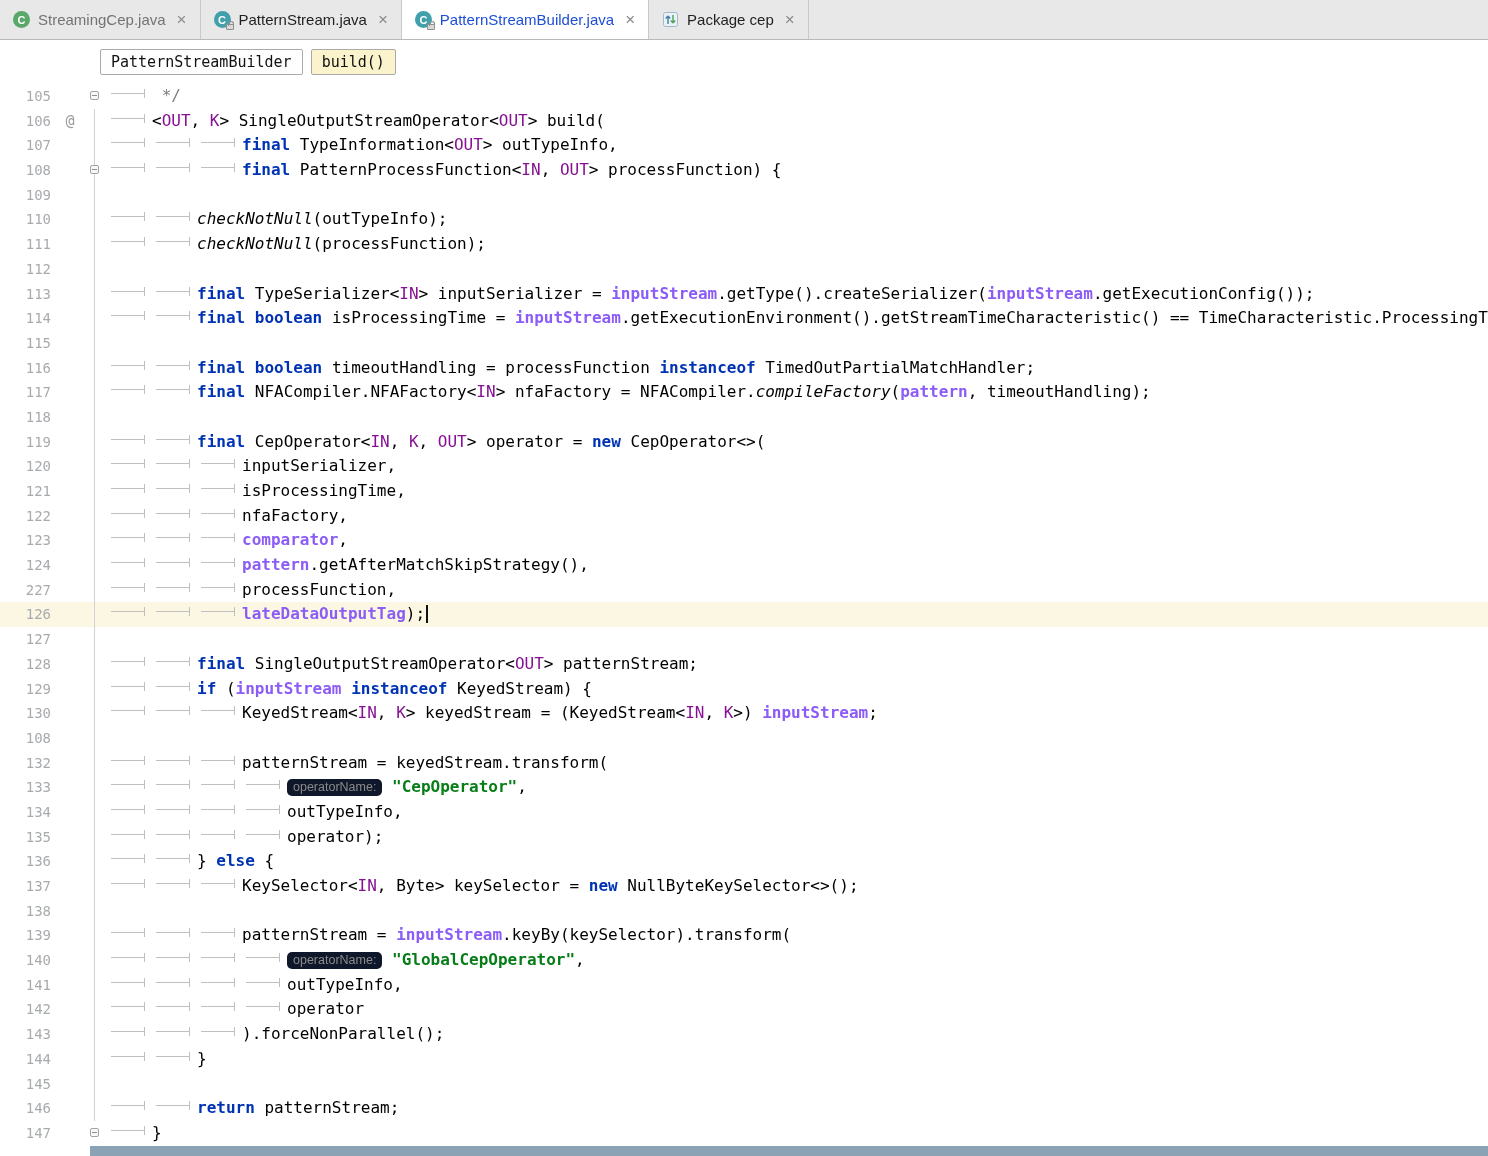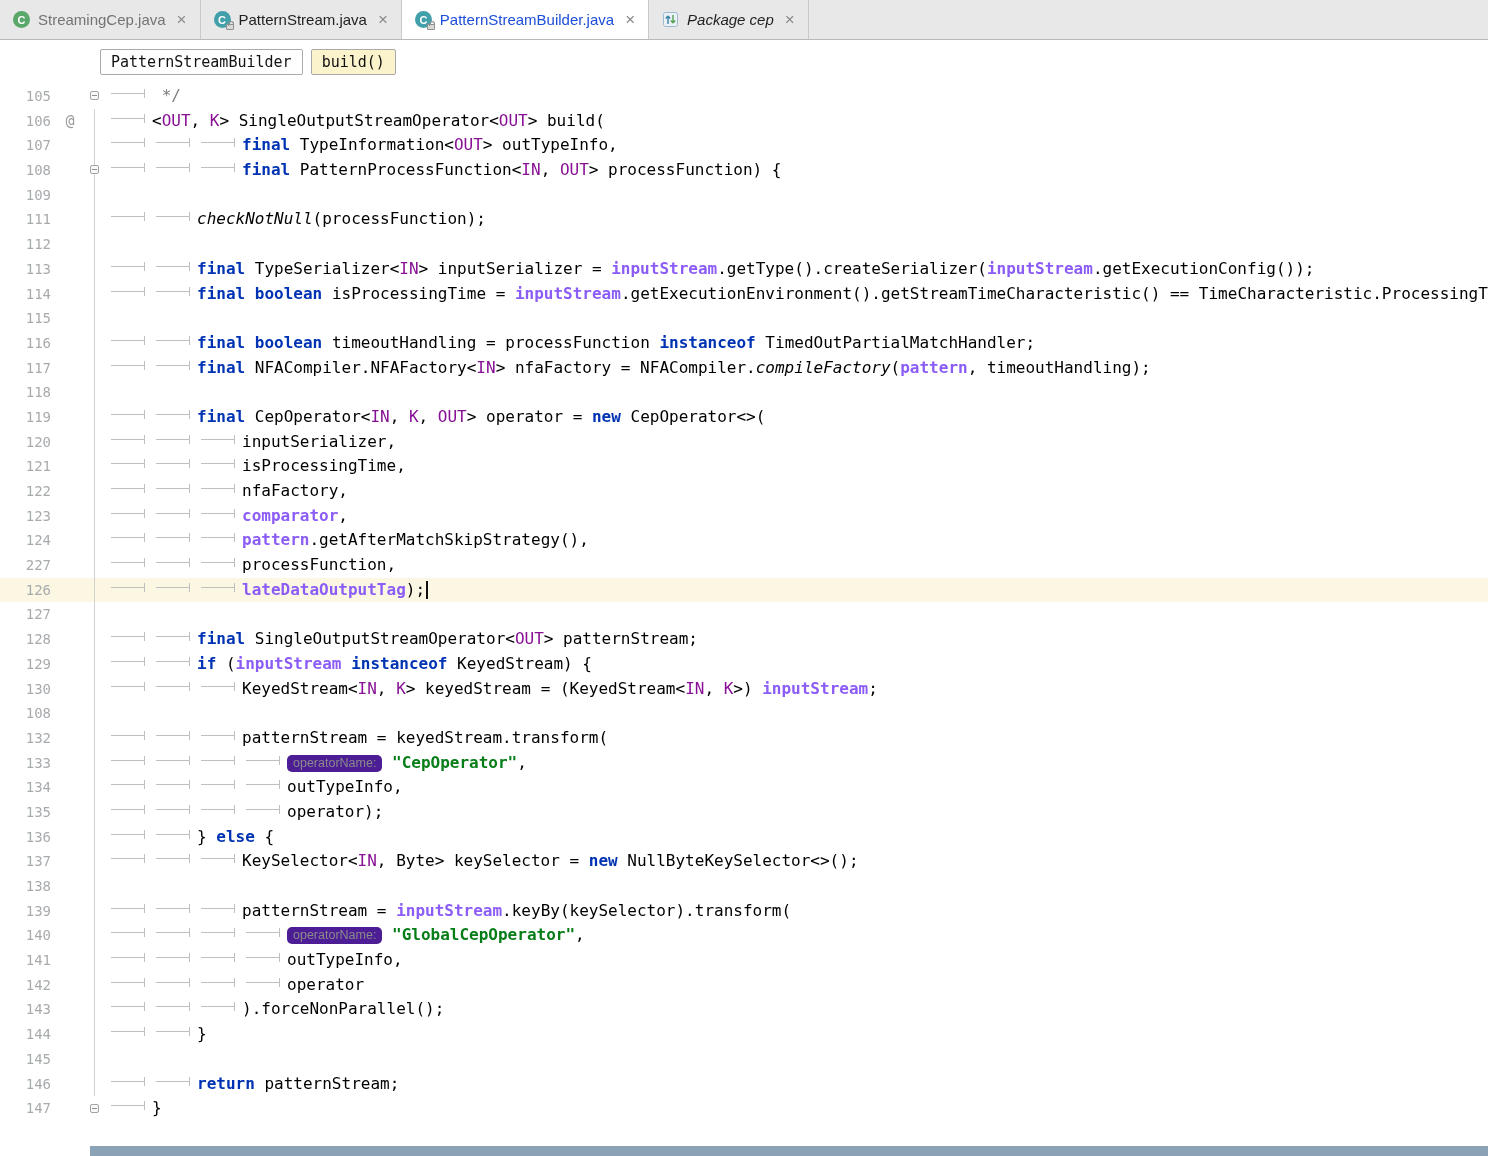--- a/index.html
+++ b/index.html
@@ -48,21 +48,21 @@
   .tabws { display:inline-block; width:45px; height:1px; position:relative; }
   .tabws::before { content:""; position:absolute; left:4px; right:7px; top:-7px; height:1px; background:#BFBFBF; }
   .tabws::after  { content:""; position:absolute; right:7px; top:-11px; width:1px; height:9px; background:#BFBFBF; }
 
   .sg-k { color:#0033B3; font-weight:bold; }
   .sg-t { color:#871094; }
   .sg-f { color:#8b5cf6; font-weight:bold; }
   .sg-s { color:#067D17; font-weight:bold; }
   .sg-i { font-style:italic; }
   .sg-c { color:#808080; }
-  .sg-h { display:inline-block; background:#4c1d95; color:#8A8A8A;
+  .sg-h { display:inline-block; background:#0f172a; color:#8A8A8A;
           font-family:"Liberation Sans", sans-serif; font-size:12.5px; border-radius:5px;
           padding:0 6px; line-height:17px; position:relative; top:-1px; }
   .caret { display:inline-block; width:2px; height:18px; background:#101010;
            vertical-align:text-bottom; margin-left:1px; }
 
   
   .strip { position:absolute; left:90px; right:0; bottom:0; height:10px; background:#8AA2B4; }
 </style>
 </head>
 <body>
@@ -85,34 +85,35 @@
         <span class="tab-close">×</span>
       </div>
       <div class="tab">
         <span class="pkgicon">
           <svg width="17" height="17" viewBox="0 0 17 17">
             <rect x="1.5" y="1.5" width="14" height="14" rx="2" fill="#EAF2F8" stroke="#9FB9CE"></rect>
             <path d="M6 13 L6 5 M6 5 L3.8 7.5 M6 5 L8.2 7.5" stroke="#3B82A8" stroke-width="1.4" fill="none"></path>
             <path d="M11 4 L11 12 M11 12 L8.8 9.5 M11 12 L13.2 9.5" stroke="#54A054" stroke-width="1.4" fill="none"></path>
           </svg>
         </span>
-        <span class="tab-label" style="color: rgb(31, 31, 31); font-style: italic;">Package cep</span>
+        <span class="tab-label" style="color: rgb(31, 31, 31);">Package cep</span>
         <span class="tab-close">×</span>
       </div>
     </div>
   <div class="crumbs">
       <span class="chip">PatternStreamBuilder</span>
       <span class="chip hl">build()</span>
     </div>
   <div class="editor">
       <div class="line"><span class="lnum">105</span><span class="gicon"></span><span class="fold"><span class="marker"></span></span><span class="code"><span class="tabws"></span><span class="sg-c"> */</span></span></div>
       <div class="line"><span class="lnum">106</span><span class="gicon">@</span><span class="fold vline"></span><span class="code"><span class="tabws"></span><span>&lt;</span><span class="sg-t">OUT</span><span>, </span><span class="sg-t">K</span><span>&gt; SingleOutputStreamOperator&lt;</span><span class="sg-t">OUT</span><span>&gt; build(</span></span></div>
       <div class="line"><span class="lnum">107</span><span class="gicon"></span><span class="fold vline"></span><span class="code"><span class="tabws"></span><span class="tabws"></span><span class="tabws"></span><span class="sg-k">final</span><span> TypeInformation&lt;</span><span class="sg-t">OUT</span><span>&gt; outTypeInfo,</span></span></div>
       <div class="line"><span class="lnum">108</span><span class="gicon"></span><span class="fold vline"><span class="marker"></span></span><span class="code"><span class="tabws"></span><span class="tabws"></span><span class="tabws"></span><span class="sg-k">final</span><span> PatternProcessFunction&lt;</span><span class="sg-t">IN</span><span>, </span><span class="sg-t">OUT</span><span>&gt; processFunction) {</span></span></div>
       <div class="line"><span class="lnum">109</span><span class="gicon"></span><span class="fold vline"></span><span class="code"></span></div>
+      <div class="line"><span class="lnum">110</span><span class="gicon"></span><span class="fold vline"></span><span class="code"><span class="tabws"></span><span class="tabws"></span><span class="sg-i">checkNotNull</span><span>(outTypeInfo);</span></span></div>
       <div class="line"><span class="lnum">111</span><span class="gicon"></span><span class="fold vline"></span><span class="code"><span class="tabws"></span><span class="tabws"></span><span class="sg-i">checkNotNull</span><span>(processFunction);</span></span></div>
       <div class="line"><span class="lnum">112</span><span class="gicon"></span><span class="fold vline"></span><span class="code"></span></div>
       <div class="line"><span class="lnum">113</span><span class="gicon"></span><span class="fold vline"></span><span class="code"><span class="tabws"></span><span class="tabws"></span><span class="sg-k">final</span><span> TypeSerializer&lt;</span><span class="sg-t">IN</span><span>&gt; inputSerializer = </span><span class="sg-f">inputStream</span><span>.getType().createSerializer(</span><span class="sg-f">inputStream</span><span>.getExecutionConfig());</span></span></div>
       <div class="line"><span class="lnum">114</span><span class="gicon"></span><span class="fold vline"></span><span class="code"><span class="tabws"></span><span class="tabws"></span><span class="sg-k">final</span><span> </span><span class="sg-k">boolean</span><span> isProcessingTime = </span><span class="sg-f">inputStream</span><span>.getExecutionEnvironment().getStreamTimeCharacteristic() == TimeCharacteristic.ProcessingTime;</span></span></div>
       <div class="line"><span class="lnum">115</span><span class="gicon"></span><span class="fold vline"></span><span class="code"></span></div>
       <div class="line"><span class="lnum">116</span><span class="gicon"></span><span class="fold vline"></span><span class="code"><span class="tabws"></span><span class="tabws"></span><span class="sg-k">final</span><span> </span><span class="sg-k">boolean</span><span> timeoutHandling = processFunction </span><span class="sg-k">instanceof</span><span> TimedOutPartialMatchHandler;</span></span></div>
       <div class="line"><span class="lnum">117</span><span class="gicon"></span><span class="fold vline"></span><span class="code"><span class="tabws"></span><span class="tabws"></span><span class="sg-k">final</span><span> NFACompiler.NFAFactory&lt;</span><span class="sg-t">IN</span><span>&gt; nfaFactory = NFACompiler.</span><span class="sg-i">compileFactory</span><span>(</span><span class="sg-f">pattern</span><span>, timeoutHandling);</span></span></div>
       <div class="line"><span class="lnum">118</span><span class="gicon"></span><span class="fold vline"></span><span class="code"></span></div>
       <div class="line"><span class="lnum">119</span><span class="gicon"></span><span class="fold vline"></span><span class="code"><span class="tabws"></span><span class="tabws"></span><span class="sg-k">final</span><span> CepOperator&lt;</span><span class="sg-t">IN</span><span>, </span><span class="sg-t">K</span><span>, </span><span class="sg-t">OUT</span><span>&gt; operator = </span><span class="sg-k">new</span><span> CepOperator&lt;&gt;(</span></span></div>
       <div class="line"><span class="lnum">120</span><span class="gicon"></span><span class="fold vline"></span><span class="code"><span class="tabws"></span><span class="tabws"></span><span class="tabws"></span><span>inputSerializer,</span></span></div>

